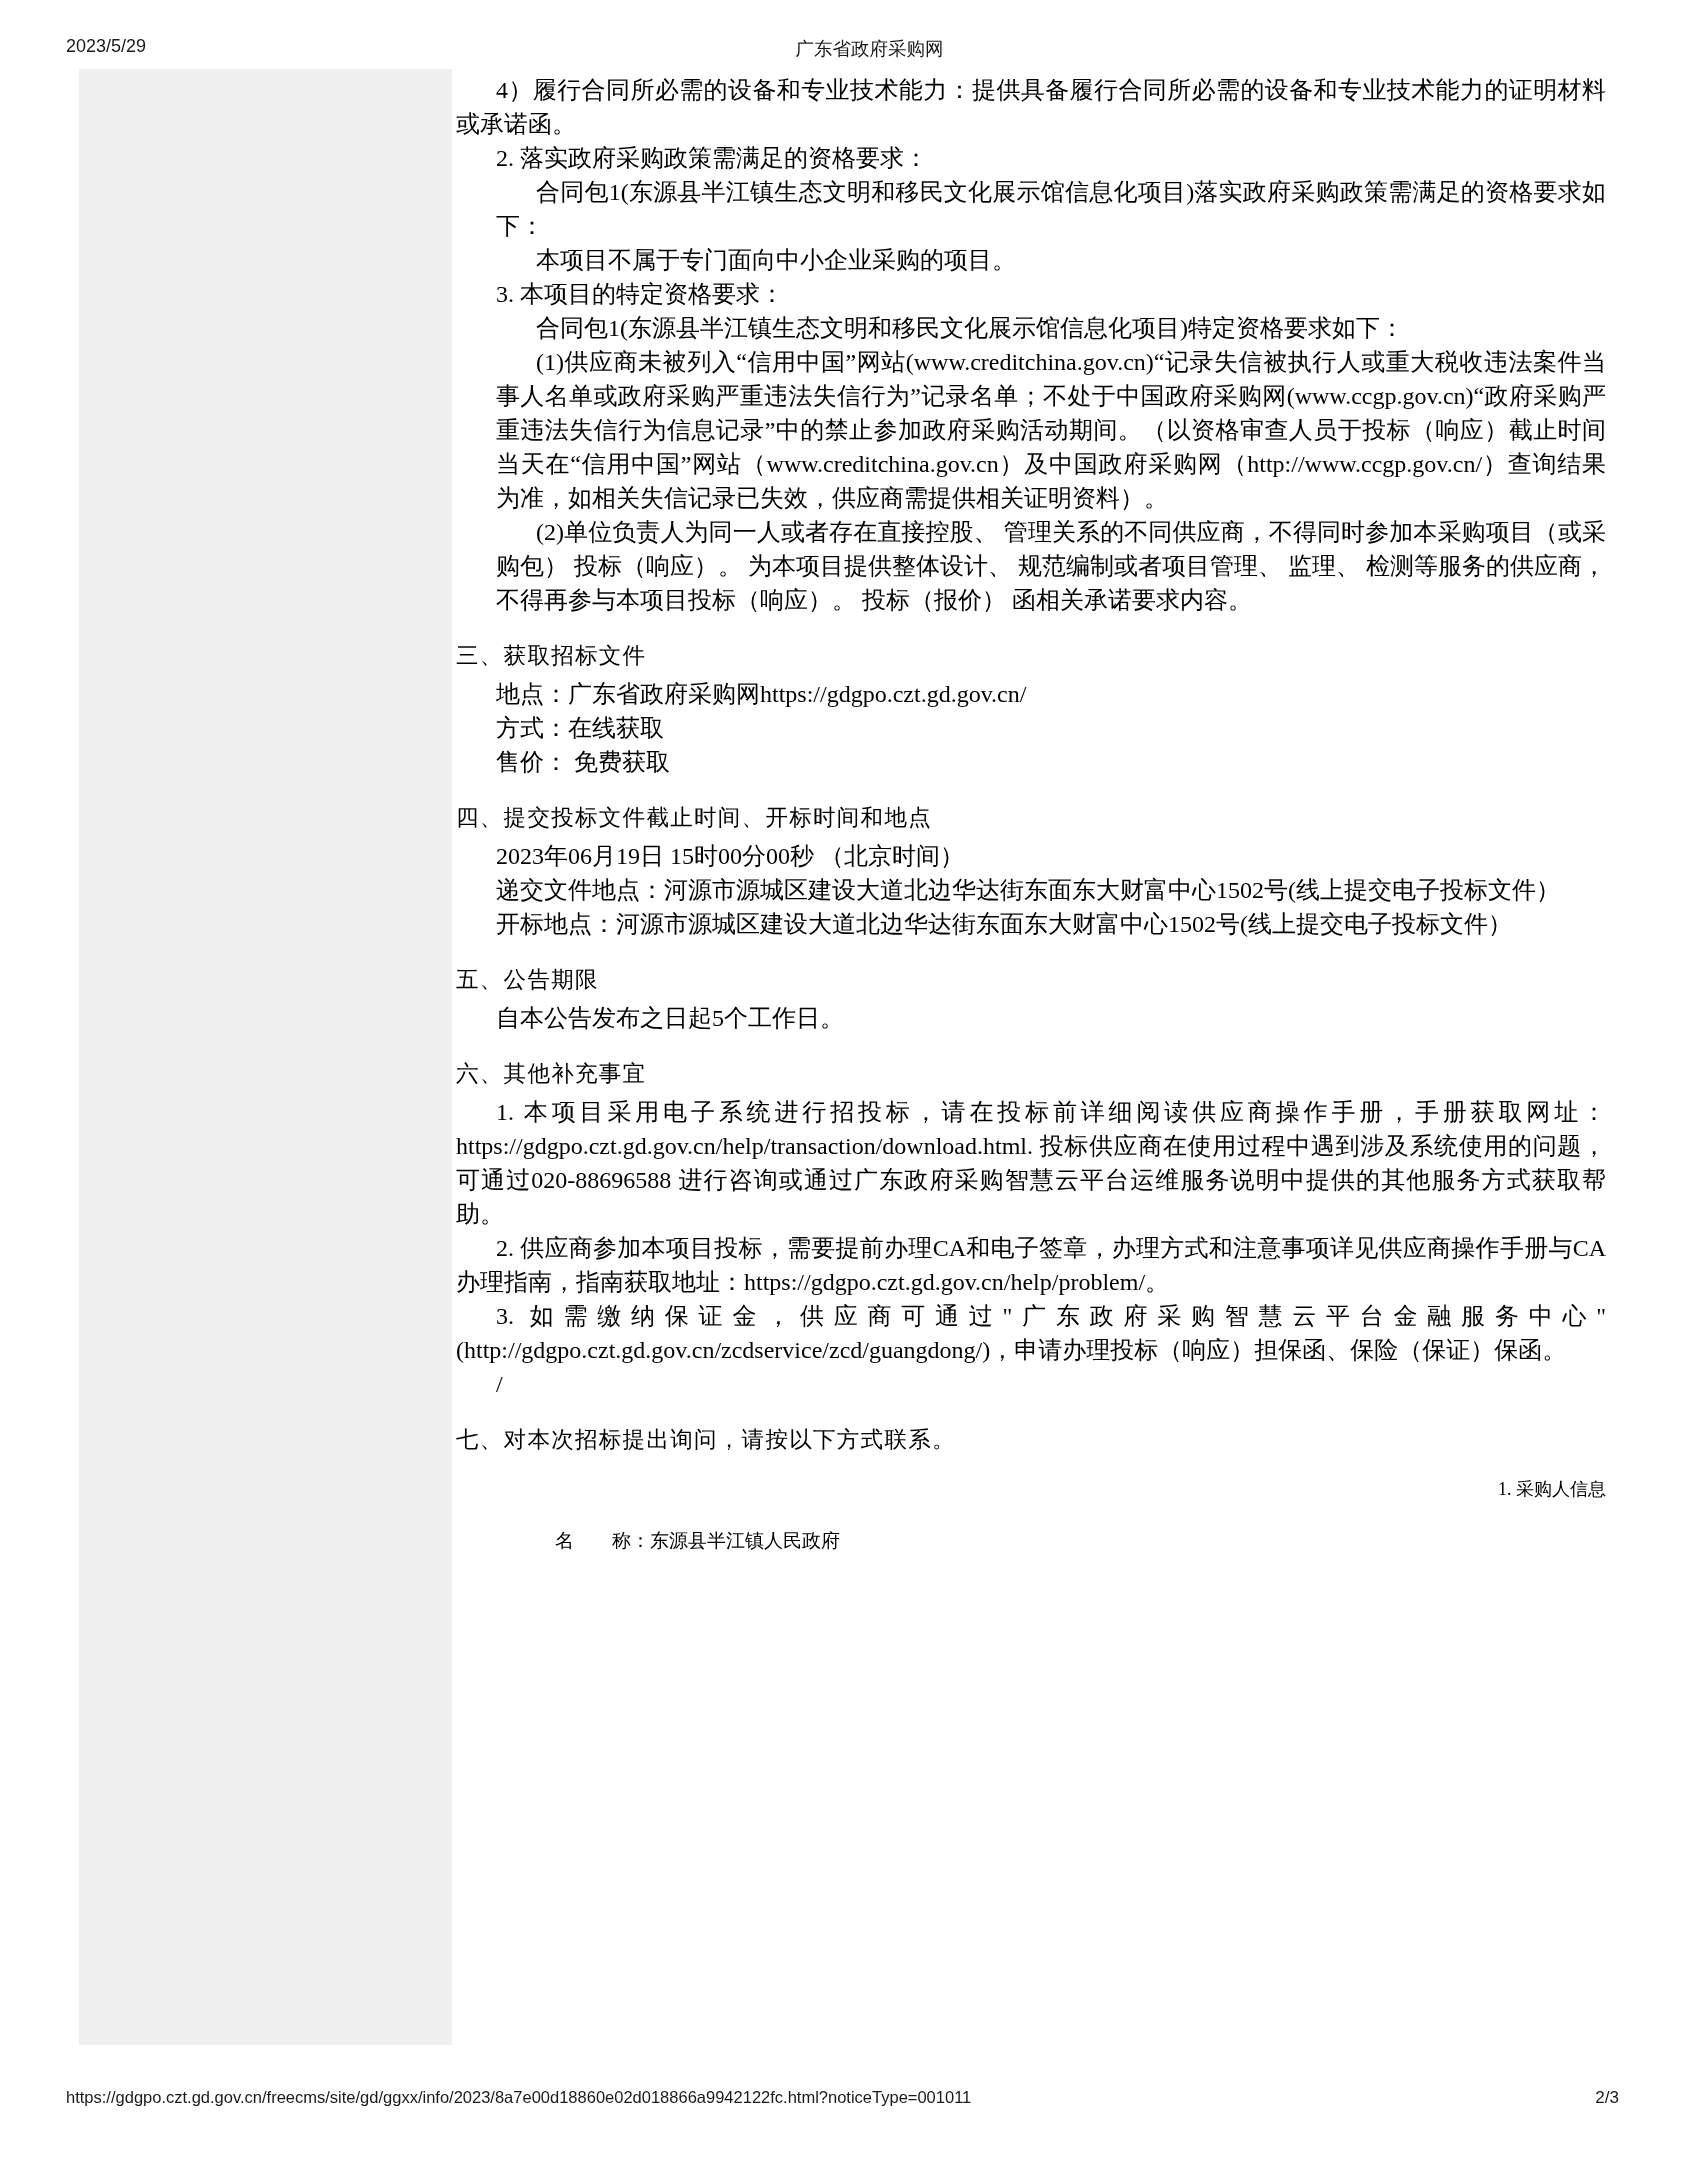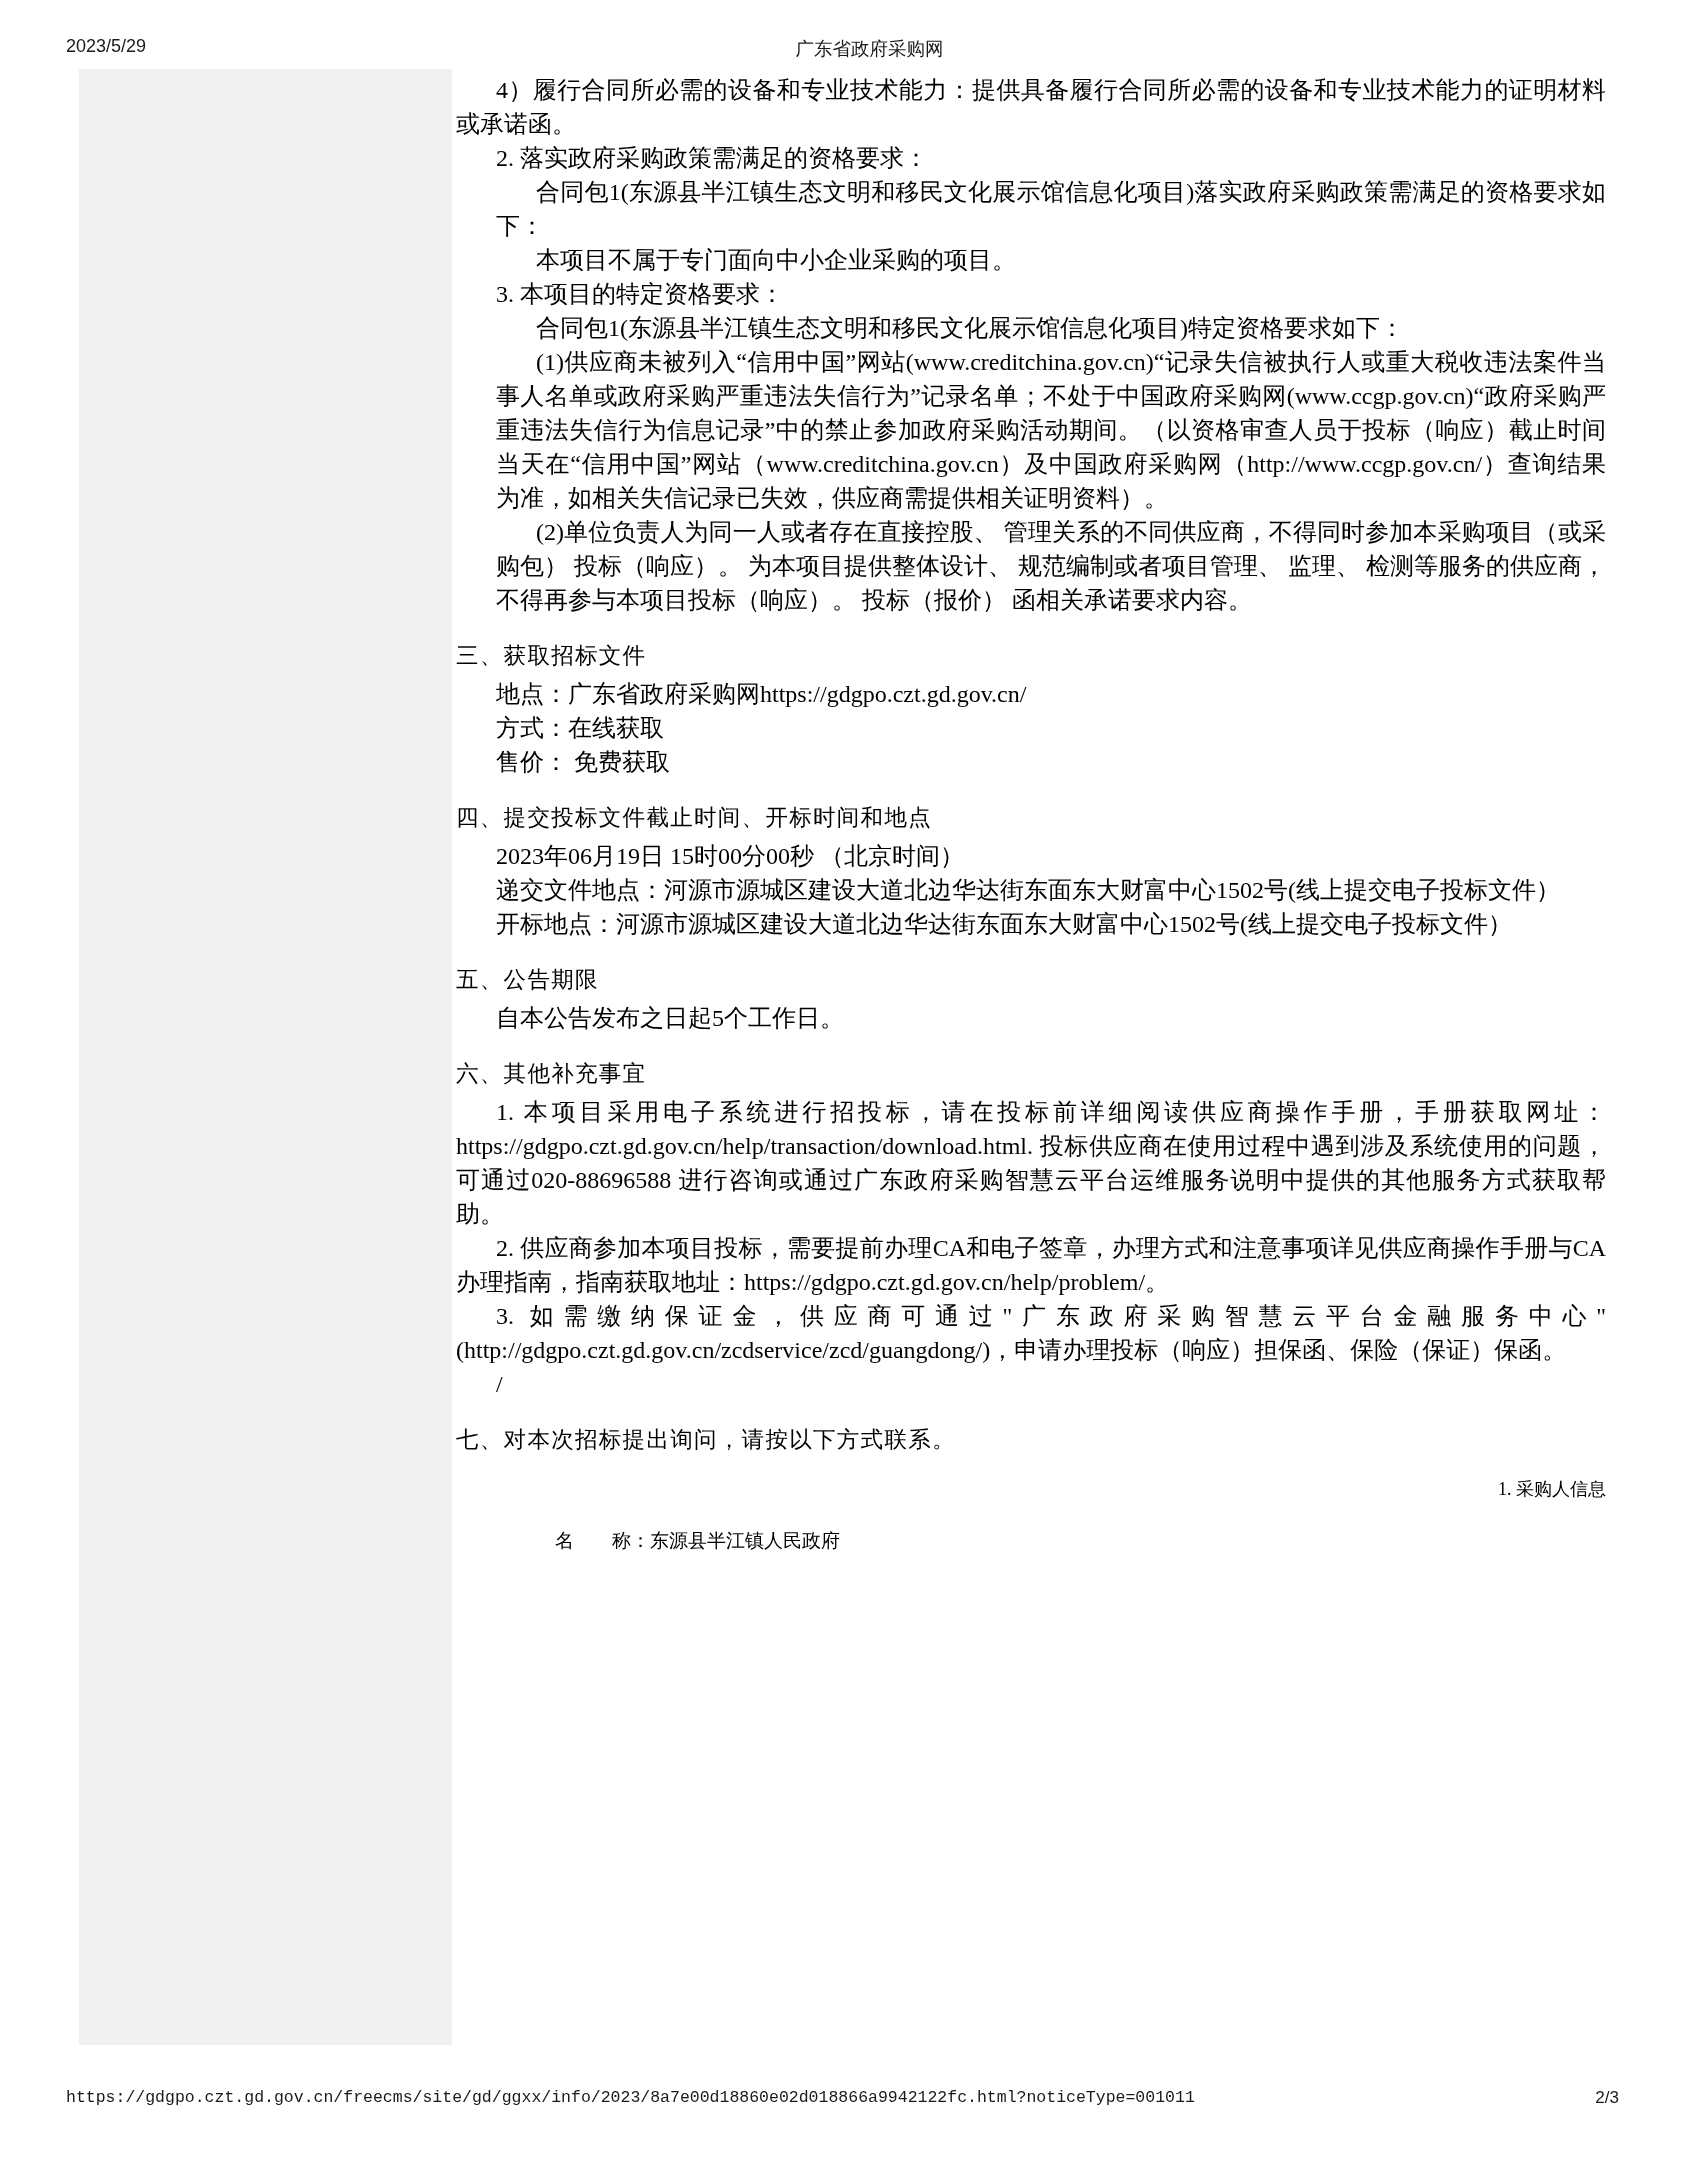--- a/index.html
+++ b/index.html
@@ -39,21 +39,21 @@
     text-align: center;
     font-size: 18.5px;
     color: #1a1a1a;
     margin-left: 27px;
   }
   .ftr-url {
     position: absolute;
     left: 66px;
     top: 2088px;
     font-size: 16.5px;
-    font-family: Liberation Mono, monospace;
+    font-family: Liberation Sans, sans-serif;
     color: #1a1a1a;
     letter-spacing: 0px;
   }
   .ftr-page {
     position: absolute;
     right: 66px;
     top: 2088px;
     font-size: 17px;
     font-family: "Liberation Sans", sans-serif;
     color: #1a1a1a;

